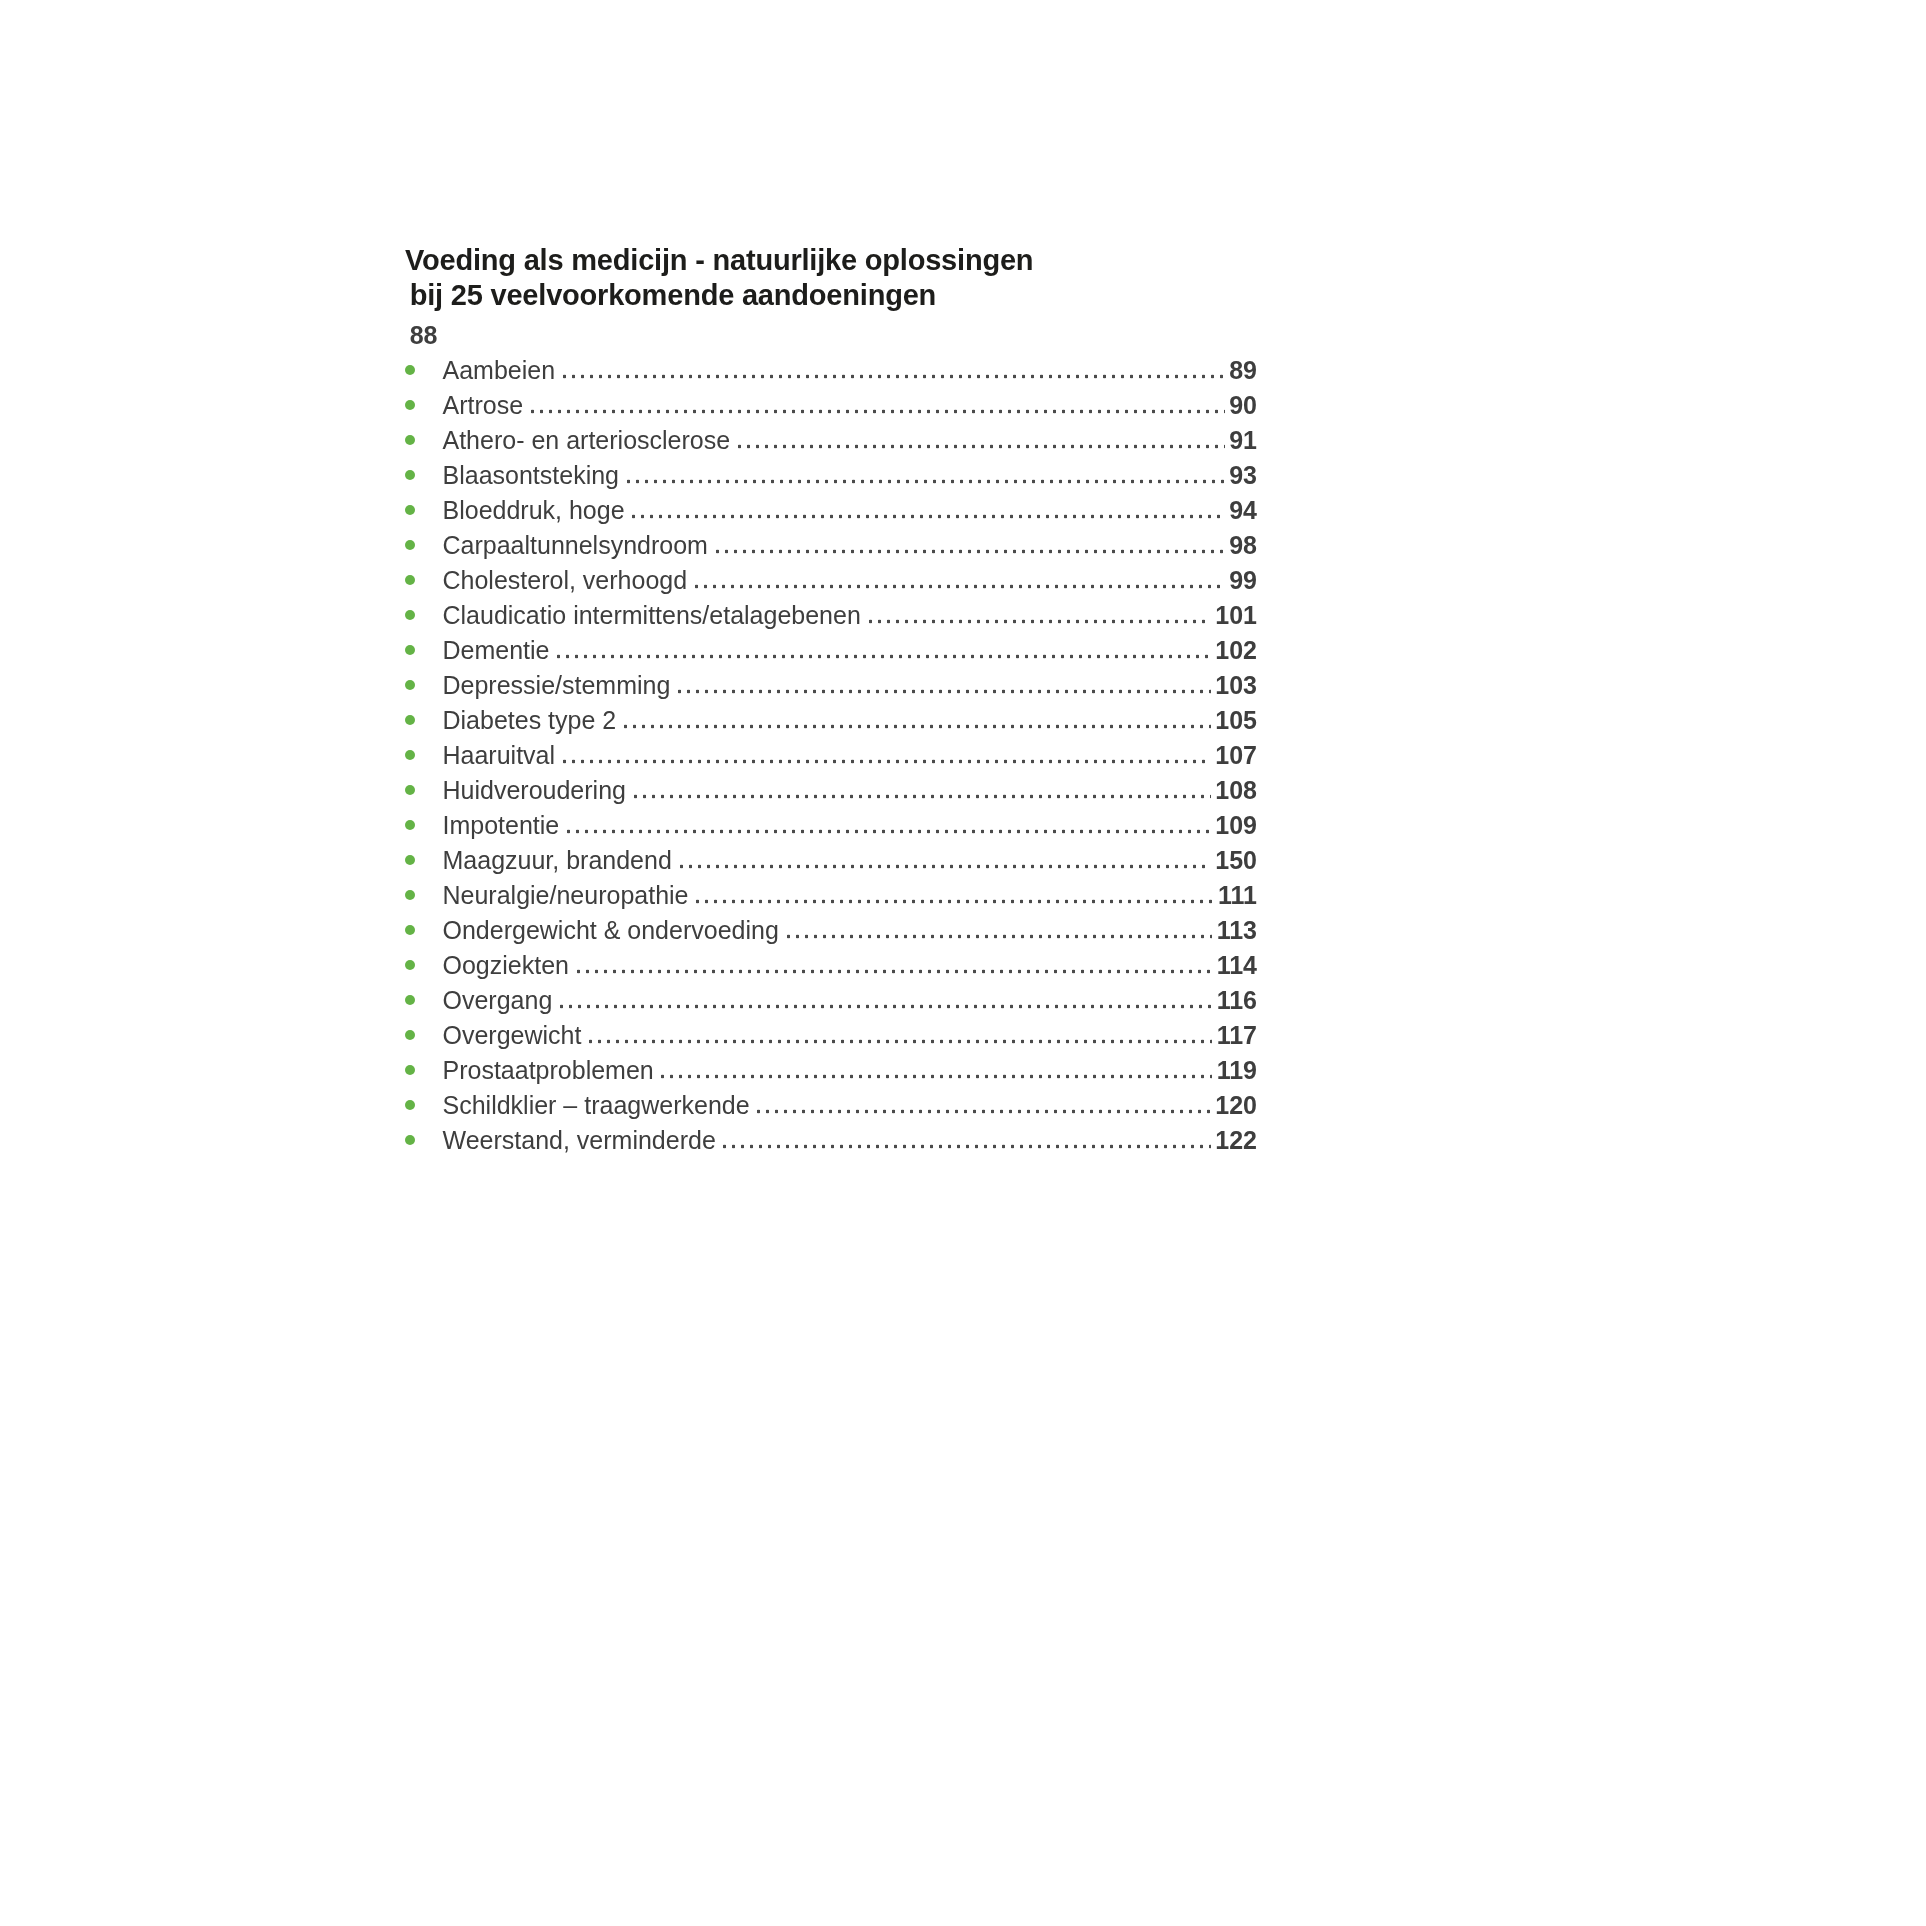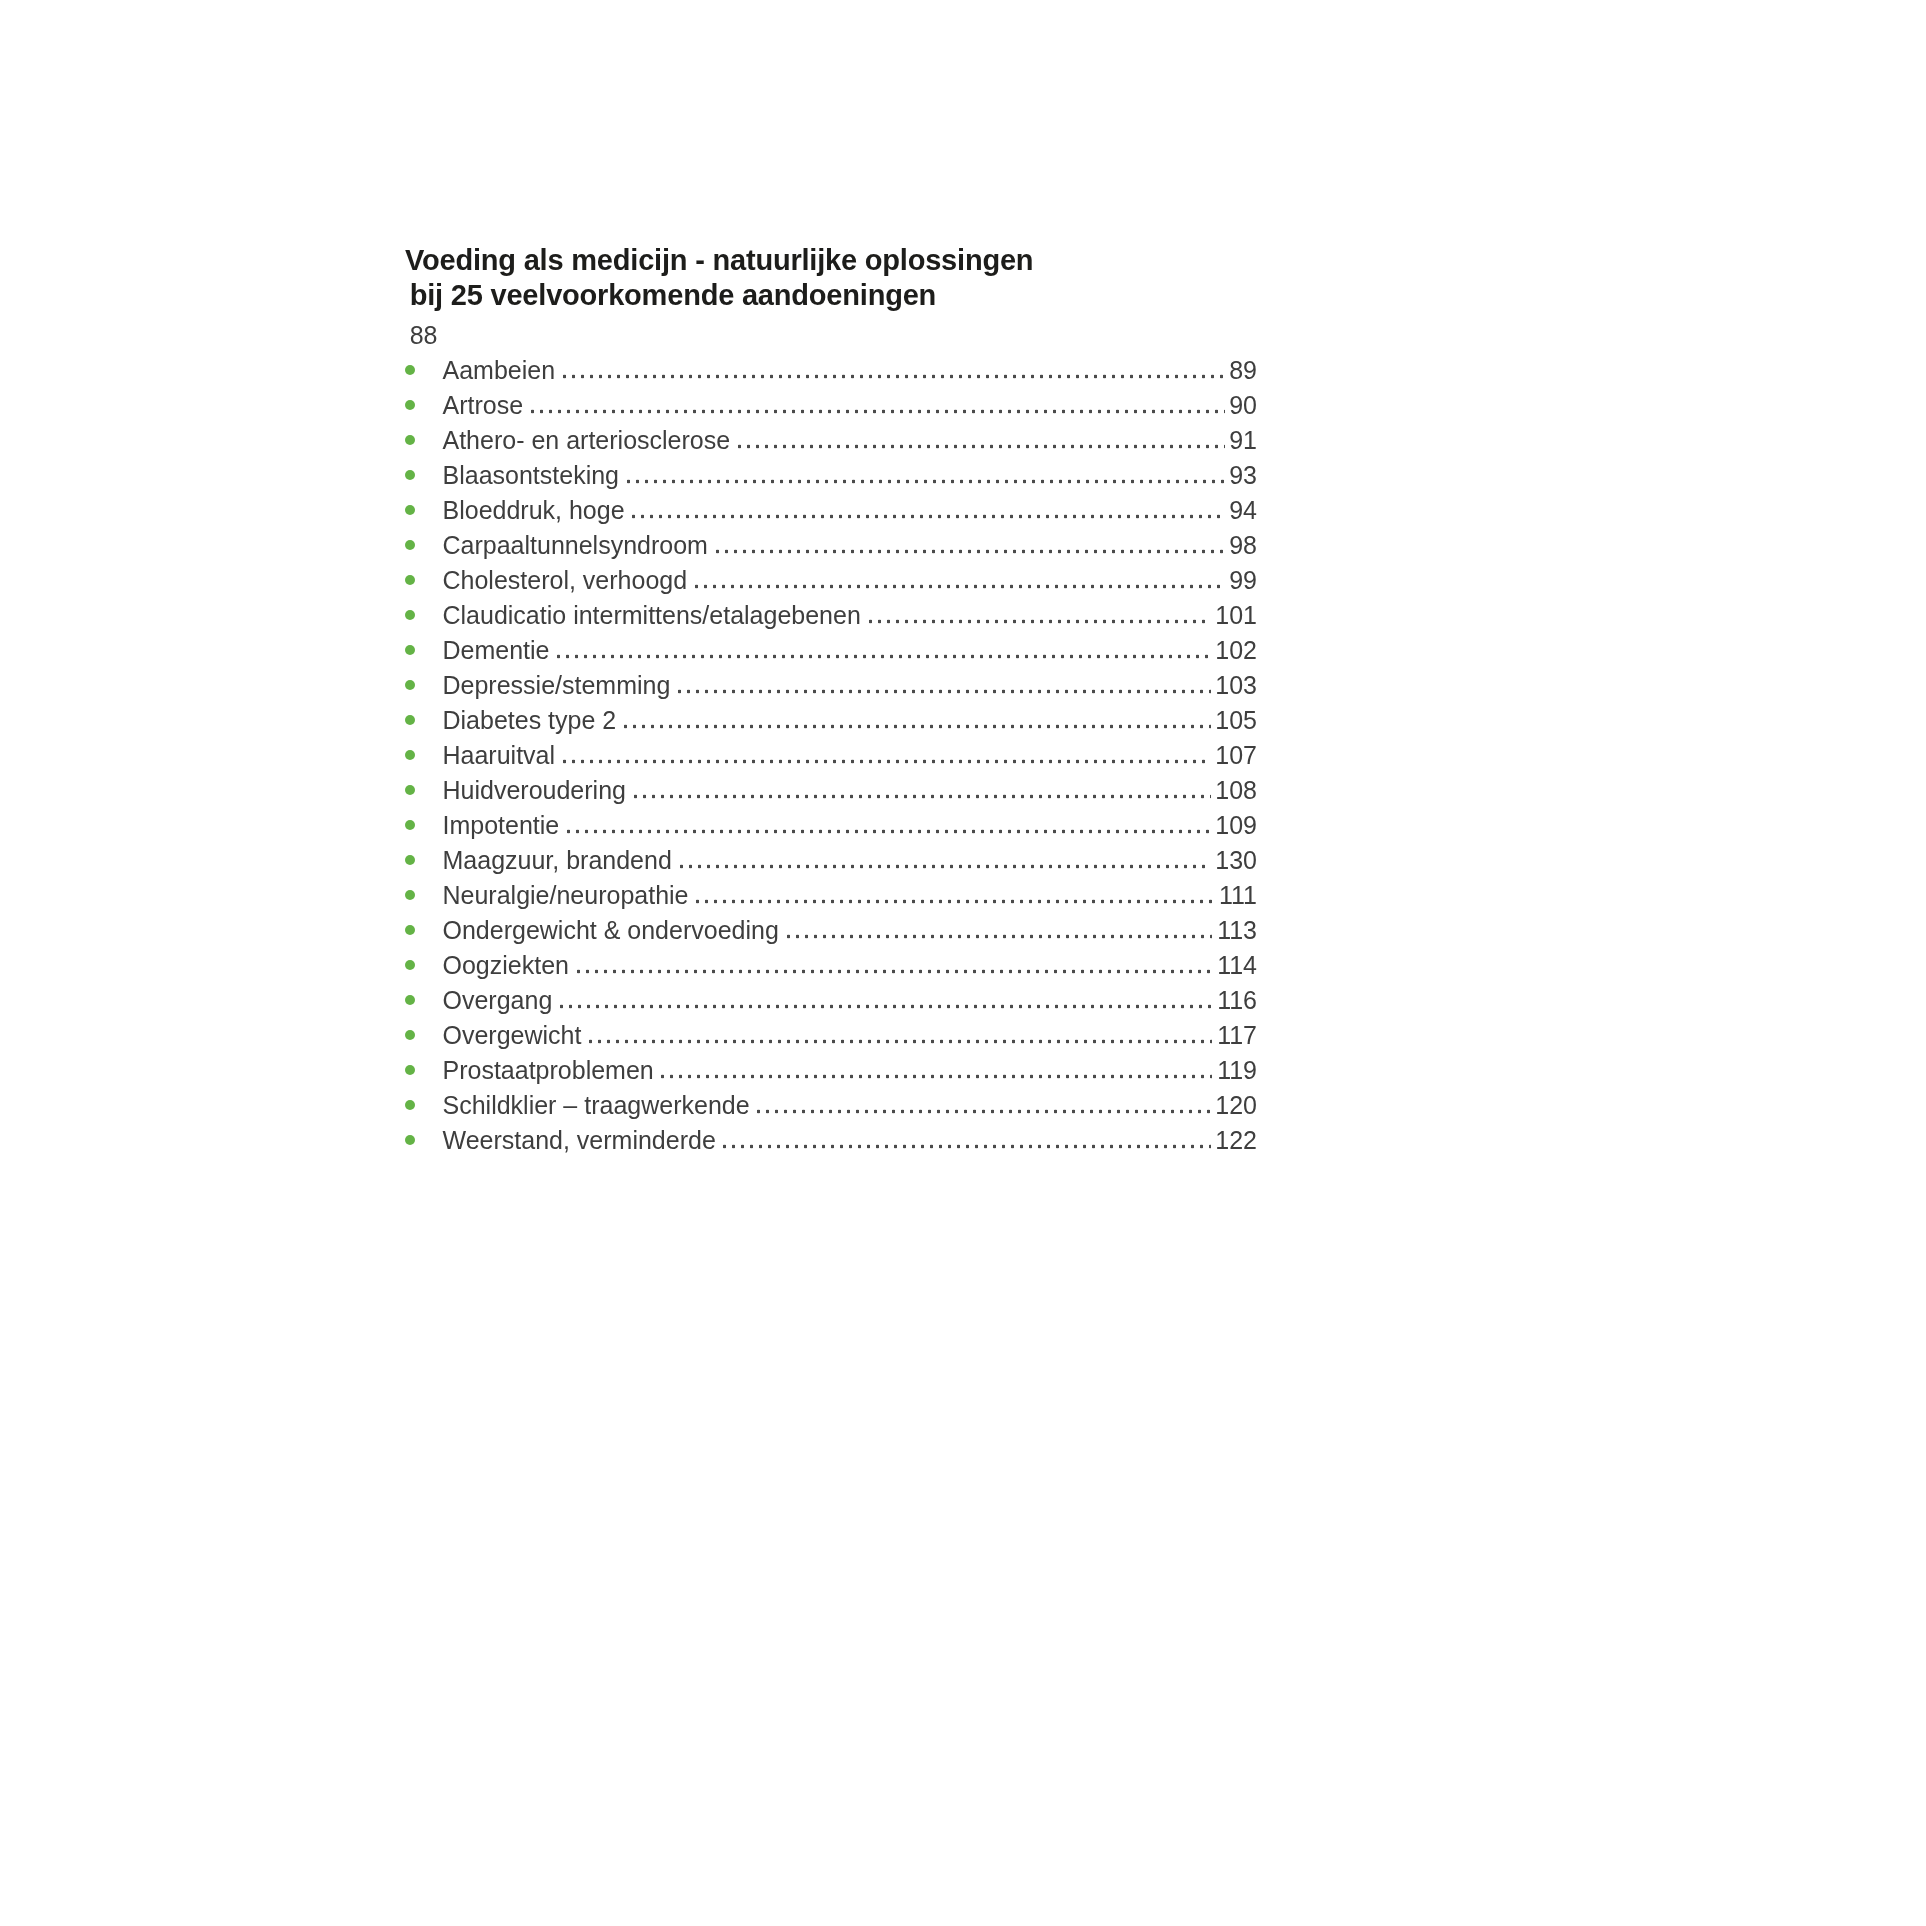--- a/index.html
+++ b/index.html
@@ -35,21 +35,21 @@
   .label{flex:none;margin-left:16px;}
   .leader{
     flex:1 1 auto;align-self:baseline;height:4.7px;
     margin:0 4.7px 0 4.7px;
     background-image:radial-gradient(circle, var(--leader) 1.6px, transparent 2px);
     background-size:9px 4.7px;
     background-repeat:repeat-x;
     background-position:0 bottom;
   }
   .pagenum{
-    flex:none;font-size:25px;color:var(--text);font-weight:400;
+    flex:none;font-size:25px;color:var(--text);font-weight:700;
   }
 </style>
 </head>
 <body>
 
 <div class="content">
 
   <div class="title-line">Voeding als medicijn - natuurlijke oplossingen</div>
   <div class="row title-row">
     <span class="title-line">bij 25 veelvoorkomende aandoeningen</span>
@@ -138,21 +138,21 @@
   <div class="row item">
     <span class="bullet"></span>
     <span class="label">Impotentie</span>
     <span class="leader"></span>
     <span class="pagenum">109</span>
   </div>
   <div class="row item">
     <span class="bullet"></span>
     <span class="label">Maagzuur, brandend</span>
     <span class="leader"></span>
-    <span class="pagenum">130</span>
+    <span class="pagenum">150</span>
   </div>
   <div class="row item">
     <span class="bullet"></span>
     <span class="label">Neuralgie/neuropathie</span>
     <span class="leader"></span>
     <span class="pagenum">111</span>
   </div>
   <div class="row item">
     <span class="bullet"></span>
     <span class="label">Ondergewicht &amp; ondervoeding</span>

